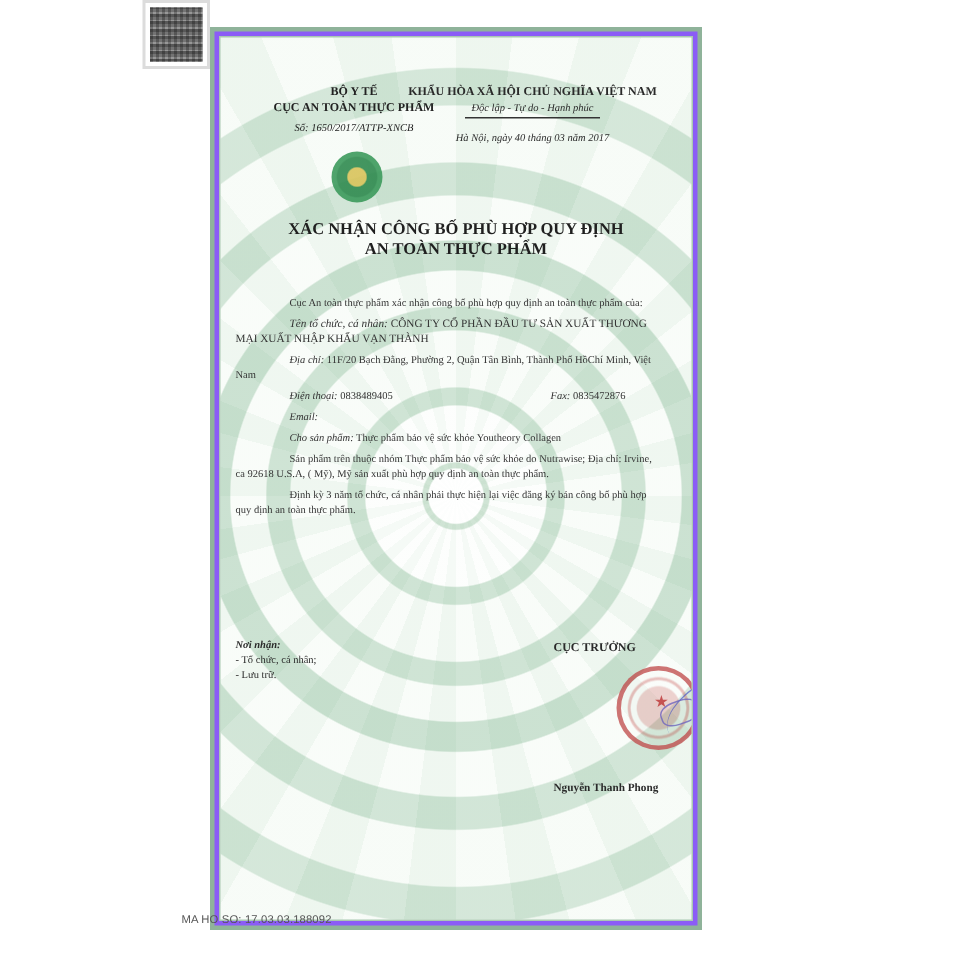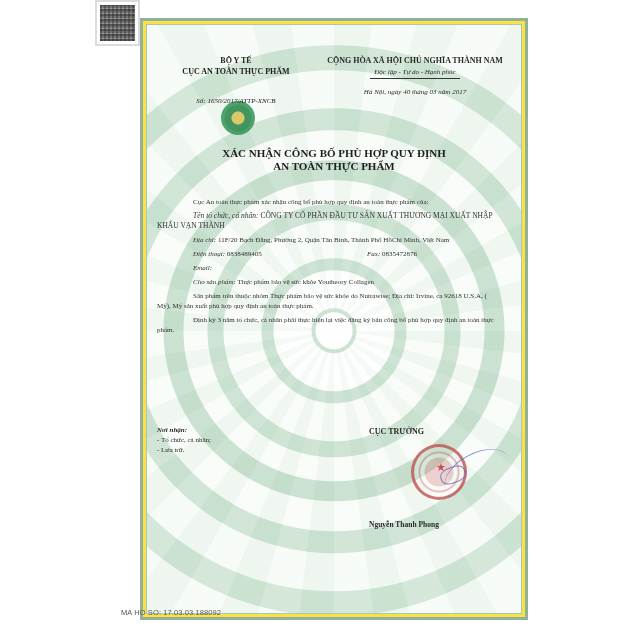--- a/index.html
+++ b/index.html
@@ -12,43 +12,43 @@
   }
   .qr-inner {
     width: 100%; height: 100%;
     background:
       repeating-linear-gradient(0deg, rgba(60,60,60,0.7) 0 2px, rgba(150,150,150,0.5) 2px 3px, rgba(90,90,90,0.6) 3px 5px),
       repeating-linear-gradient(90deg, rgba(40,40,40,0.6) 0 2px, rgba(170,170,170,0.5) 2px 4px);
     background-color: #888;
   }
 
   .frame {
-    position: absolute; left: 140px; top: 18px; width: 388px; height: 602px;
-    border: 3px solid #8fb39a; background: #fde047; padding: 3px;
+    position: absolute; left: 140px; top: 18px; width: 328px; height: 602px;
+    border: 3px solid #8fb39a; background: #8b5cf6; padding: 3px;
   }
   .frame-inner {
     position: relative; width: 100%; height: 100%;
     border: 1px solid #a9c8b1;
     background:
       radial-gradient(circle at 50% 52%, rgba(255,255,255,0.95) 0 18px, rgba(198,222,204,0.8) 19px 22px, rgba(255,255,255,0.7) 23px 60px, rgba(190,218,198,0.7) 61px 72px, rgba(250,253,250,0.6) 73px 110px, rgba(190,218,198,0.7) 111px 126px, rgba(250,253,250,0.6) 127px 150px, rgba(185,215,194,0.7) 151px 170px, rgba(250,253,250,0.6) 171px 200px, rgba(185,215,194,0.6) 201px 222px, rgba(248,252,248,0.6) 223px 260px, rgba(190,218,198,0.6) 261px 285px, rgba(248,252,248,0.6) 286px),
       repeating-conic-gradient(from 0deg at 50% 52%, rgba(205,228,210,0.55) 0deg 7deg, rgba(255,255,255,0.2) 7deg 15deg),
       #f5faf5;
     overflow: hidden;
   }
 
   .hdr-left {
     position: absolute; left: 14px; top: 30px; width: 150px; text-align: center;
     font-size: 8px; font-weight: bold; color: #222; line-height: 11px;
   }
   .emblem {
     position: absolute; left: 60px; top: 46px; width: 34px; height: 34px;
     border-radius: 50%; background: radial-gradient(circle, #d8c35a 0 6px, #2f8a4f 7px 13px, #3c9a5c 14px 17px);
     opacity: 0.9;
   }
-  .hdr-left .so { font-weight: normal; font-style: italic; font-size: 7px; margin-top: 19px; position: relative; }
+  .hdr-left .so { font-weight: normal; font-style: italic; font-size: 7px; margin-top: 3px; position: relative; }
   .hdr-left .t1, .hdr-left .t2 { position: relative; }
 
   .hdr-right {
     position: absolute; right: 6px; top: 30px; width: 200px; text-align: center;
     font-size: 8px; line-height: 11px;
   }
   .hdr-right .nation { font-weight: bold; }
   .hdr-right .motto { font-style: italic; font-size: 7px; display: inline-block; border-bottom: 1px solid #333; padding: 0 4px; }
   .hdr-right .date { font-style: italic; font-size: 7px; margin-top: 8px; }
 
@@ -110,21 +110,21 @@
       <div class="emblem"></div>
       <div class="t1">BỘ Y TẾ</div>
       <div class="t2">CỤC AN TOÀN THỰC PHẨM</div>
       <div class="so">
         <span>Số:</span>
         <span>1650/2017/ATTP-XNCB</span>
       </div>
     </div>
 
     <div class="hdr-right">
-      <div class="nation">CỘNG HÒA XÃ HỘI CHỦ NGHĨA THÀNH NAM</div>
+      <div class="nation">KHẨU HÒA XÃ HỘI CHỦ NGHĨA VIỆT NAM</div>
       <div class="motto">Độc lập - Tự do - Hạnh phúc</div>
       <div class="date">Hà Nội, ngày 40 tháng 03 năm 2017</div>
     </div>
 
     <div class="title">
       <div>XÁC NHẬN CÔNG BỐ PHÙ HỢP QUY ĐỊNH</div>
       <div>AN TOÀN THỰC PHẨM</div>
     </div>
 
     <div class="body">

